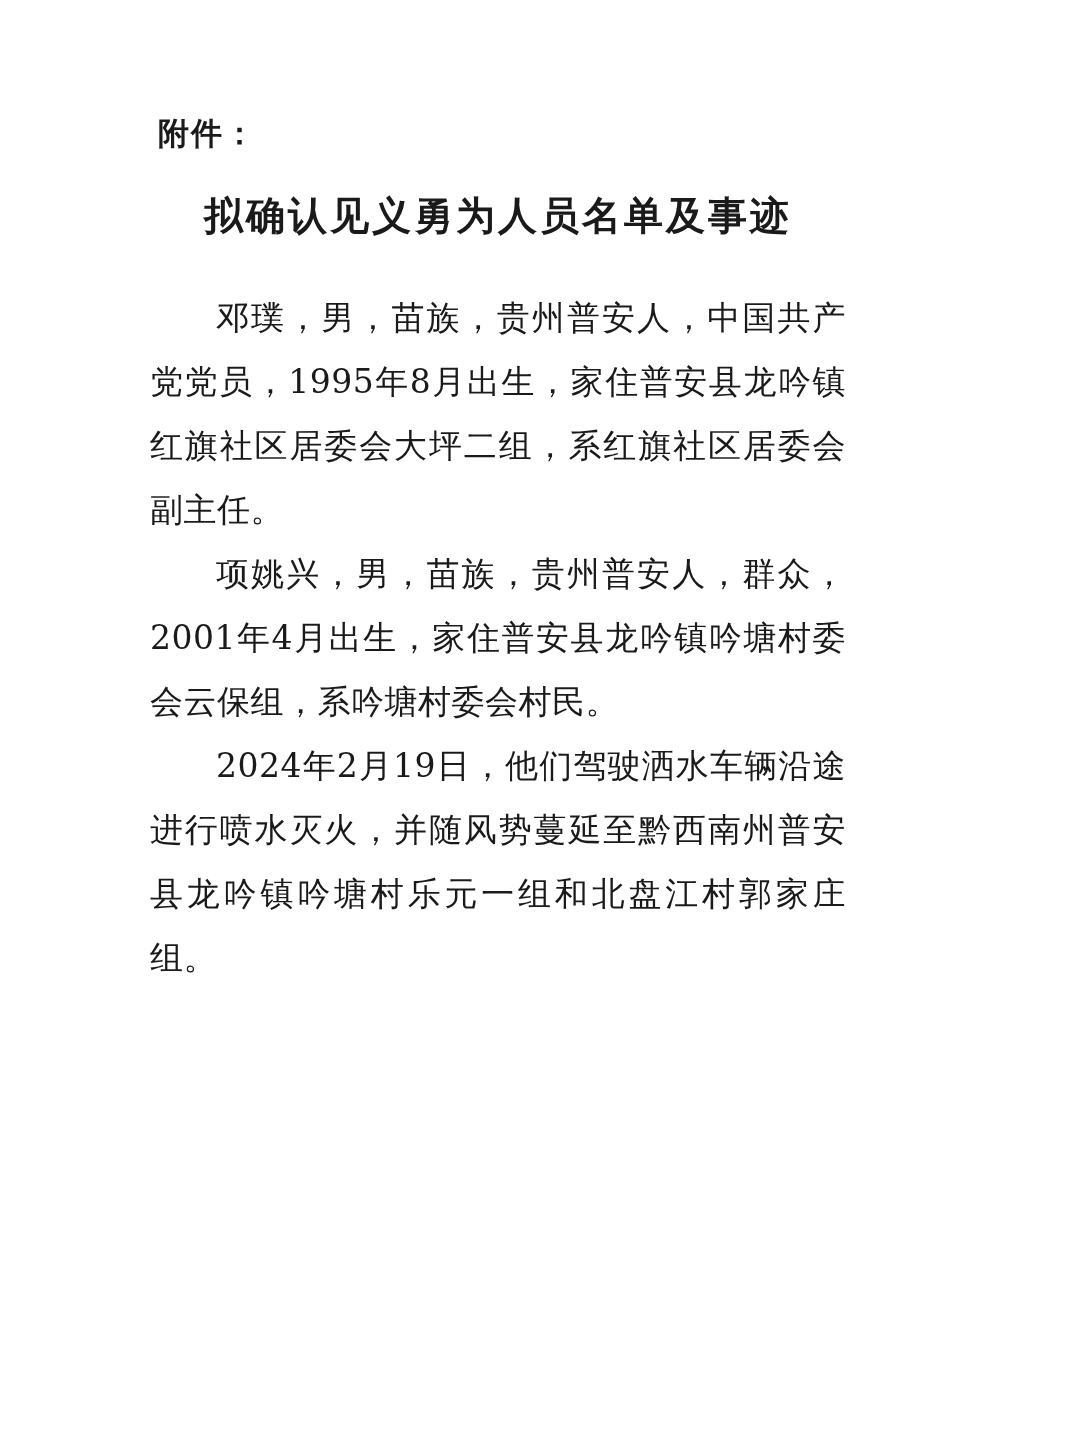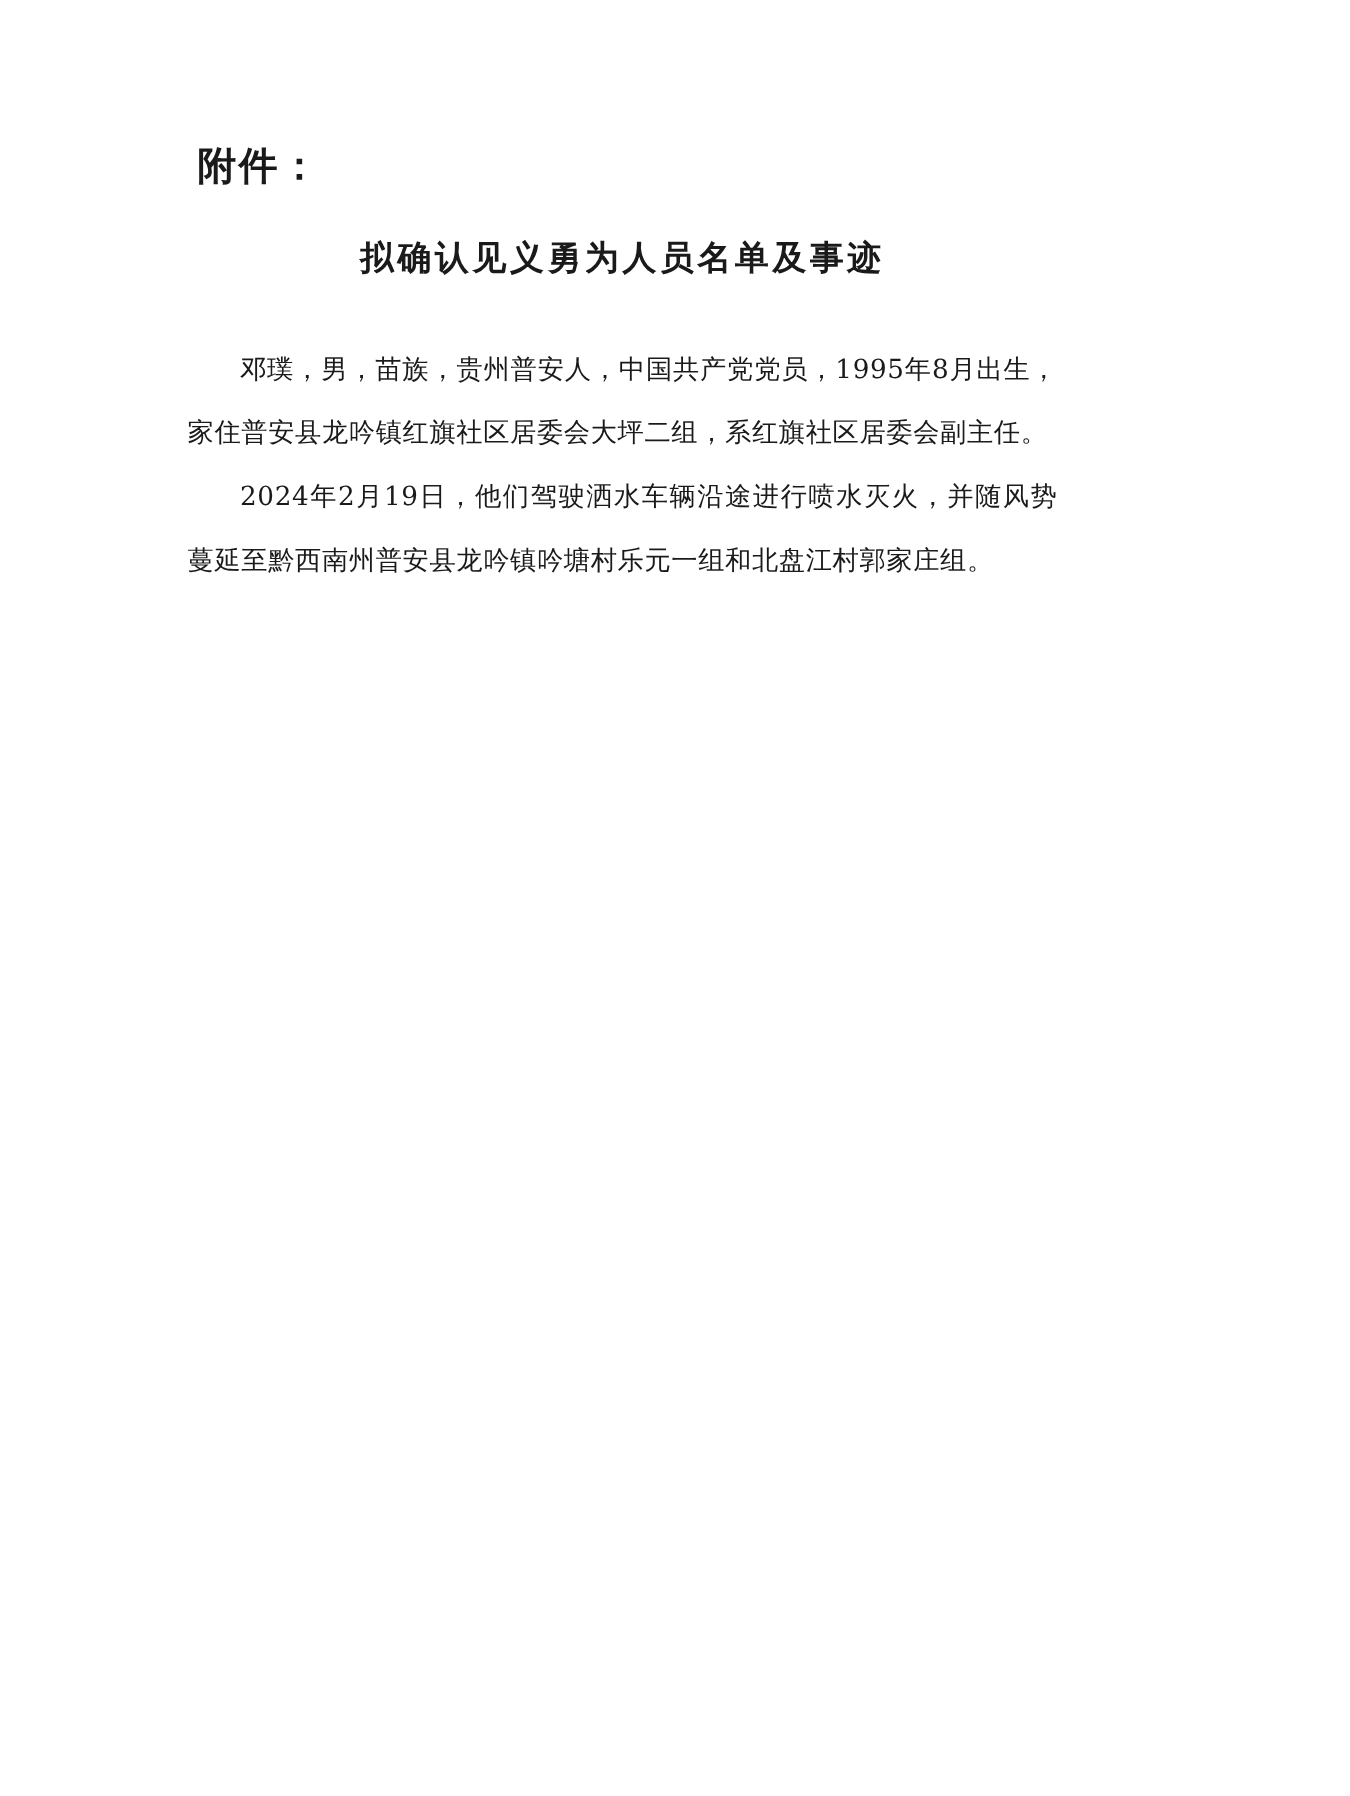--- a/index.html
+++ b/index.html
@@ -25,30 +25,30 @@
   .attachment-label {
     font-size: 31px;
     font-weight: 700;
     letter-spacing: 2px;
     line-height: 1.4;
     margin: 0 0 34px 8px;
     font-family: "DejaVu Serif", "Liberation Serif", serif;
   }
   .doc-title {
     text-align: center;
-    font-size: 27px;
+    font-size: 39px;
     font-weight: 700;
     letter-spacing: 3px;
     margin: 26px 0 44px 0;
     line-height: 1.35;
     font-family: "DejaVu Serif", "Liberation Serif", serif;
   }
   .body-text {
-    font-size: 21px;
-    line-height: 51px;
+    font-size: 33px;
+    line-height: 64px;
     text-align: justify;
     text-justify: inter-ideograph;
     letter-spacing: 0.5px;
     margin: 0;
     text-indent: 2em;
     font-family: "DejaVu Serif", "Liberation Serif", serif;
   }
   .body-text + .body-text {
     margin-top: 0px;
   }
@@ -57,17 +57,18 @@
 <body>
 
 <div class="page">
 
   <div class="attachment-label">附件：</div>
 
   <h1 class="doc-title">拟确认见义勇为人员名单及事迹</h1>
 
   <p class="body-text">邓璞，男，苗族，贵州普安人，中国共产党党员，1995年8月出生，家住普安县龙吟镇红旗社区居委会大坪二组，系红旗社区居委会副主任。</p>
 
+  <p class="body-text">项姚兴，男，苗族，贵州普安人，群众，2001年4月出生，家住普安县龙吟镇吟塘村委会云保组，系吟塘村委会村民。</p>
 
   <p class="body-text">2024年2月19日，他们驾驶洒水车辆沿途进行喷水灭火，并随风势蔓延至黔西南州普安县龙吟镇吟塘村乐元一组和北盘江村郭家庄组。</p>
 
 
 </div>
 
 </body></html>

